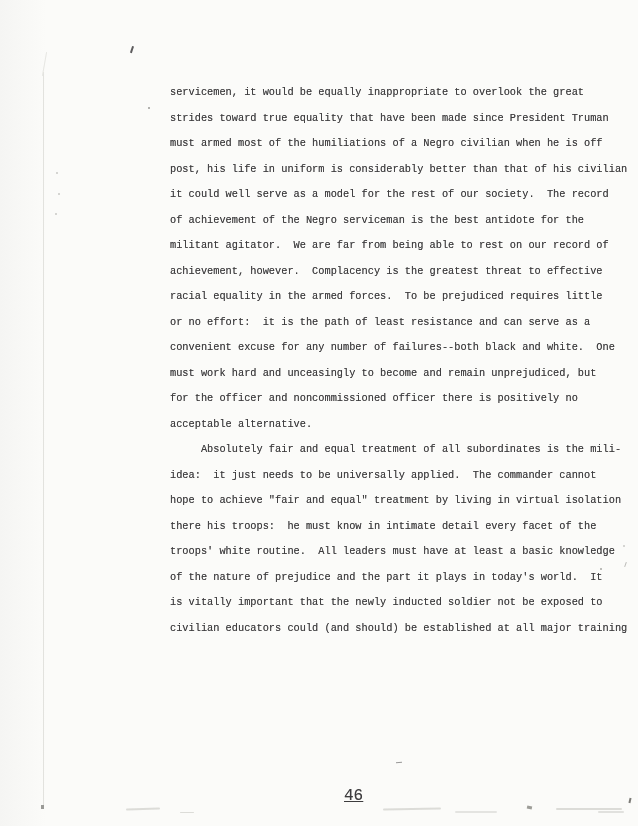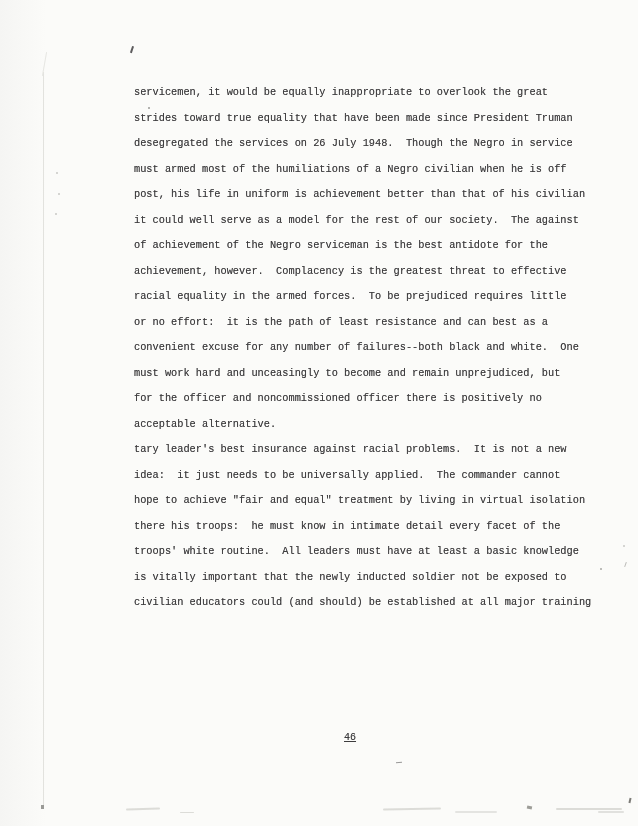--- a/index.html
+++ b/index.html
@@ -43,26 +43,27 @@
     top: 80px;
     width: 480px;
   }
   .line {
     white-space: pre;
     font-size: 10.3px;
     line-height: 25.5px;
     height: 25.5px;
     color: var(--ink, #3d3c3e);
     text-shadow: 0 0 0.45px rgba(45,44,46,0.55);
+    margin-left: 36px;
   }
   .page-number {
     position: absolute;
     left: 344px;
-    top: 725px;
-    font-size: 10px;
+    top: 784px;
+    font-size: 16px;
     line-height: 25px;
     color: var(--ink, #3d3c3e);
     text-shadow: 0 0 0.45px rgba(45,44,46,0.5);
     text-decoration: underline;
   }
   
   .mark { position: absolute; background: #8f8f8b; }
   .speck { position: absolute; background: #c9c9c5; border-radius: 50%; }
   .smudge { position: absolute; background: #c2c2bd; opacity: 0.55; border-radius: 1px; }
 </style>
@@ -72,37 +73,38 @@
 <div class="scan-page">
 
   <div class="edge-line"></div>
   <div class="edge-line-top"></div>
 
   <div class="mark" style="left:131px; top:46px; width:1.5px; height:7px; transform:rotate(18deg); background:#5d5c5e;"></div>
 
   <div class="text-block">
     <div class="line">servicemen, it would be equally inappropriate to overlook the great</div>
     <div class="line">strides toward true equality that have been made since President Truman</div>
-    <div class="line">desegregated the services on 26 July 1948.  Though the Negro in service</div>
     <div class="line">must armed most of the humiliations of a Negro civilian when he is off</div>
-    <div class="line">post, his life in uniform is achievement better than that of his civilian</div>
-    <div class="line">it could well serve as a model for the rest of our society.  The against</div>
+    <div class="line">post, his life in uniform is considerably better than that of his civilian</div>
+    <div class="line">it could well serve as a model for the rest of our society.  The record</div>
     <div class="line">of achievement of the Negro serviceman is the best antidote for the</div>
+    <div class="line">militant agitator.  We are far from being able to rest on our record of</div>
     <div class="line">achievement, however.  Complacency is the greatest threat to effective</div>
     <div class="line">racial equality in the armed forces.  To be prejudiced requires little</div>
-    <div class="line">or no effort:  it is the path of least resistance and can best as a</div>
+    <div class="line">or no effort:  it is the path of least resistance and can serve as a</div>
     <div class="line">convenient excuse for any number of failures--both black and white.  One</div>
     <div class="line">must work hard and unceasingly to become and remain unprejudiced, but</div>
     <div class="line">for the officer and noncommissioned officer there is positively no</div>
     <div class="line">acceptable alternative.</div>
-    <div class="line">tary leader's best insurance against racial problems.  It is not a new</div>
+    <div class="line">     Absolutely fair and equal treatment of all subordinates is the mili-</div>
     <div class="line">idea:  it just needs to be universally applied.  The commander cannot</div>
     <div class="line">hope to achieve "fair and equal" treatment by living in virtual isolation</div>
     <div class="line">there his troops:  he must know in intimate detail every facet of the</div>
     <div class="line">troops' white routine.  All leaders must have at least a basic knowledge</div>
+    <div class="line">of the nature of prejudice and the part it plays in today's world.  It</div>
     <div class="line">is vitally important that the newly inducted soldier not be exposed to</div>
     <div class="line">civilian educators could (and should) be established at all major training</div>
   </div>
 
   <div class="page-number">46</div>
 
   <div class="mark" style="left:396px; top:762px; width:6px; height:1px; background:#6d6c6e; opacity:0.7; transform:rotate(-4deg);"></div>
 
   <div class="speck" style="left:56px; top:172px; width:2px; height:2px;"></div>
   <div class="speck" style="left:58px; top:193px; width:2px; height:2px;"></div>

